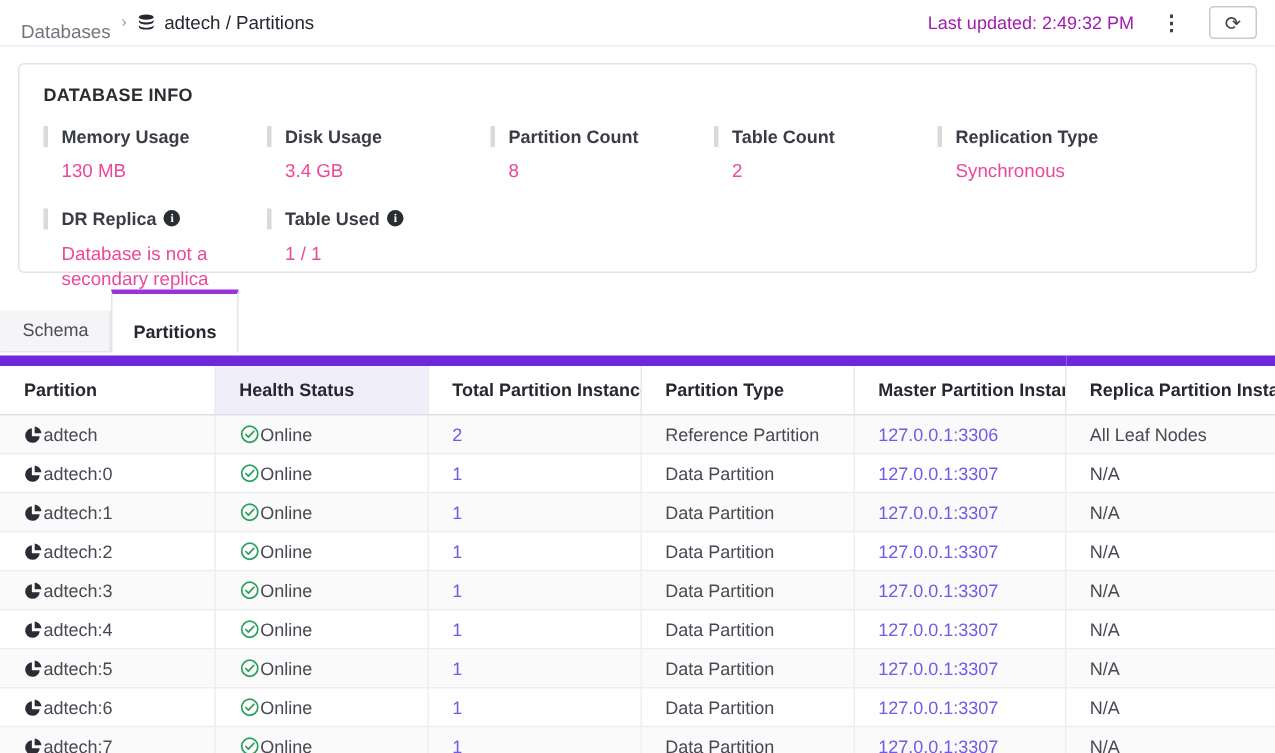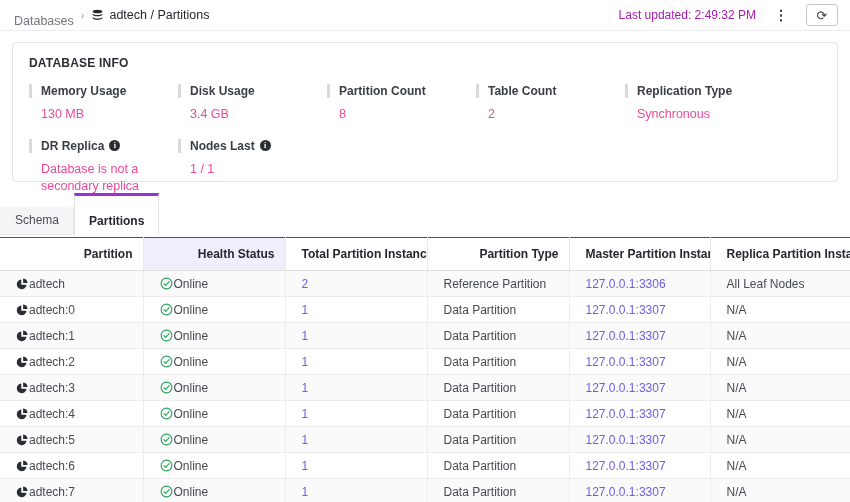--- a/index.html
+++ b/index.html
@@ -39,23 +39,23 @@
   .tab { font-size:12px; padding:6px 14px 7px 14px; cursor:pointer; color:#4a4d55; }
   .tab.inactive { background:#f5f5f7; border:1px solid #e5e5e9; border-left:none; font-weight:normal; }
   .tab.inactive:first-child { border-left:1px solid transparent; border-top:none; }
   .tab.active { background:#fff; border-top:3px solid #9b30dd; border-right:1px solid #e5e5e9;
     border-left:1px solid #e5e5e9; font-weight:bold; color:#26282f; padding-top:18px; }
 
   
   table { width:850px; border-collapse:collapse; table-layout:fixed; margin-top:2px; }
   col.c0{width:143px} col.c1{width:142px} col.c2{width:142px}
   col.c3{width:142px} col.c4{width:141px} col.c5{width:140px}
-  th { font-size:12px; font-weight:bold; color:#26282f; text-align:right;
+  th { font-size:12px; font-weight:bold; color:#26282f; text-align:left;
     padding:9px 10px 9px 16px; border-right:1px solid #e9e9ec; border-bottom:1px solid #dedee2;
-    border-top:1px solid #6d28d9; background:#fff; white-space:nowrap; overflow:hidden;margin-left:26px; }
+    border-top:7px solid #6d28d9; background:#fff; white-space:nowrap; overflow:hidden;margin-left:26px; }
   th.highlight { background:#f1eefb; }
   th:last-child, td:last-child { border-right:none; }
   td { font-size:12px; color:#474a52; padding:5px 10px 5px 16px; height:26px;
     border-right:1px solid #ededf0; border-bottom:1px solid #ededf0; white-space:nowrap; overflow:hidden; }
   tr.odd td { background:#fafafb; }
   .cell-flex { display:flex; align-items:center; gap:1px; }
   .pie-icon svg, .check-icon svg { display:block; }
   .link { color:#6c5ce7; cursor:pointer; }
 </style>
 </head>
@@ -133,21 +133,21 @@
   <div class="stat">
     <div class="stat-head">
       <span class="stat-label">DR Replica</span>
       <span class="info-icon" style="display: inline-block;">i</span>
     </div>
     <div class="stat-value">Database is not a secondary replica</div>
   </div>
 
   <div class="stat">
     <div class="stat-head">
-      <span class="stat-label">Nodes Last</span>
+      <span class="stat-label">Table Used</span>
       <span class="info-icon" style="display: inline-block;">i</span>
     </div>
     <div class="stat-value">1 / 1</div>
   </div>
 </div>
 </div>
 
 <div class="tabs" id="tabs">
     <div class="tab inactive">Schema</div>
     <div class="tab active">Partitions</div>

